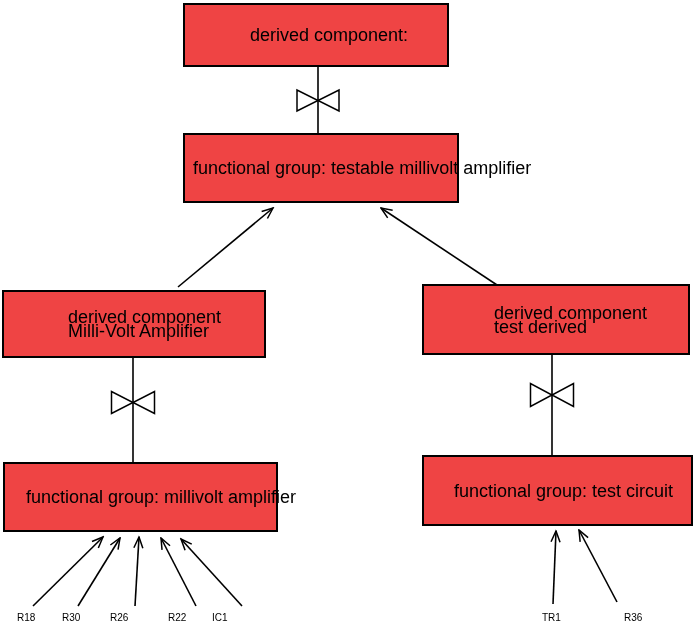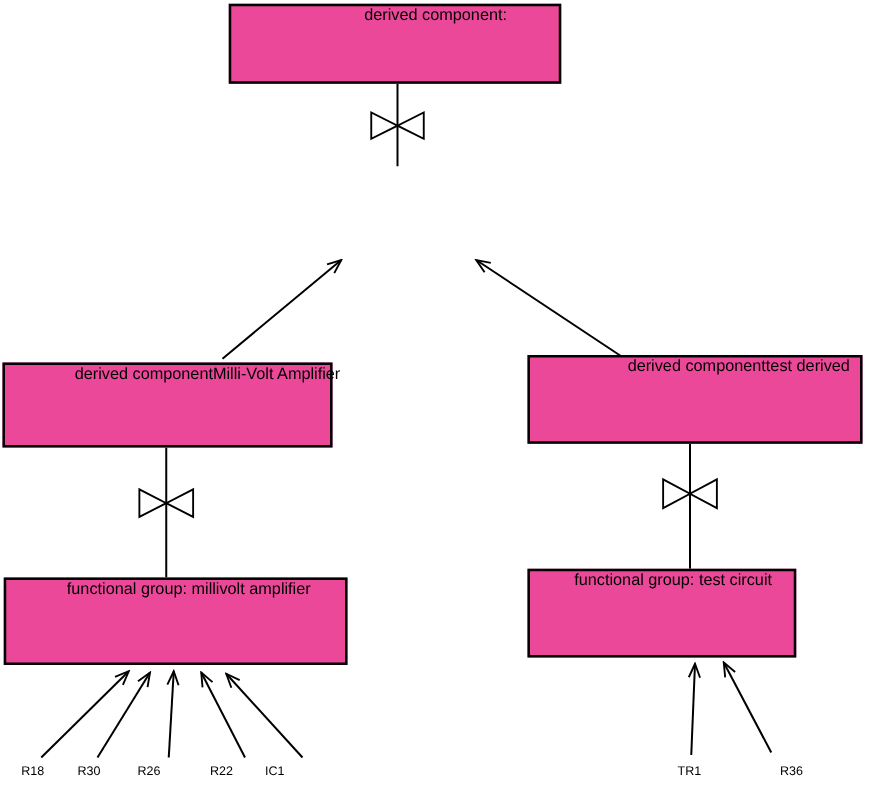--- a/index.html
+++ b/index.html
@@ -30,34 +30,35 @@
   }
   .tri {
     stroke: #000000;
     stroke-width: 1.5;
     fill: none;
   }
   .node {
     position: absolute;
     box-sizing: border-box;
     border: 2px solid #000000;
-    background: #ec4899;
+    background: #ef4444;
     display: flex;
+    flex-direction: column;
     justify-content: center;
     align-items: flex-start;
-    font-size: 13px;
+    font-size: 18px;
     line-height: 14px;
     white-space: nowrap;
   }
   .n1 { left: 183px; top: 3px;   width: 266px; height: 64px; padding-left: 65px; }
   .n2 { left: 183px; top: 133px; width: 276px; height: 70px; padding-left: 8px;  }
   .n3 { left: 2px;   top: 290px; width: 264px; height: 68px; padding-left: 64px; }
   .n4 { left: 3px;   top: 462px; width: 275px; height: 70px; padding-left: 21px; }
   .n5 { left: 422px; top: 284px; width: 268px; height: 71px; padding-left: 70px; }
-  .n6 { left: 422px; top: 455px; width: 215px; height: 71px; padding-left: 18px; }
+  .n6 { left: 422px; top: 455px; width: 271px; height: 71px; padding-left: 30px; }
   .ind { margin-left: 3px; }
   .leaf {
     position: absolute;
     font-size: 10px;
     line-height: 15px;
     top: 610px;
     white-space: nowrap;
   }
 </style>
 </head>
@@ -101,20 +102,23 @@
     <line class="wire" x1="242" y1="606" x2="181" y2="539" marker-end="url(#ah)"></line>
 
     <line class="wire" x1="553" y1="604" x2="556" y2="531" marker-end="url(#ah)"></line>
     <line class="wire" x1="617" y1="602" x2="579" y2="530" marker-end="url(#ah)"></line>
   </svg>
 
   <div class="node n1">
     <div>derived component:</div>
   </div>
 
+  <div class="node n2">
+    <div>functional group: testable millivolt amplifier</div>
+  </div>
 
   <div class="node n3">
     <div>derived component</div>
     <div>Milli-Volt Amplifier</div>
   </div>
 
   <div class="node n4">
     <div>functional group: millivolt amplifier</div>
   </div>
 

